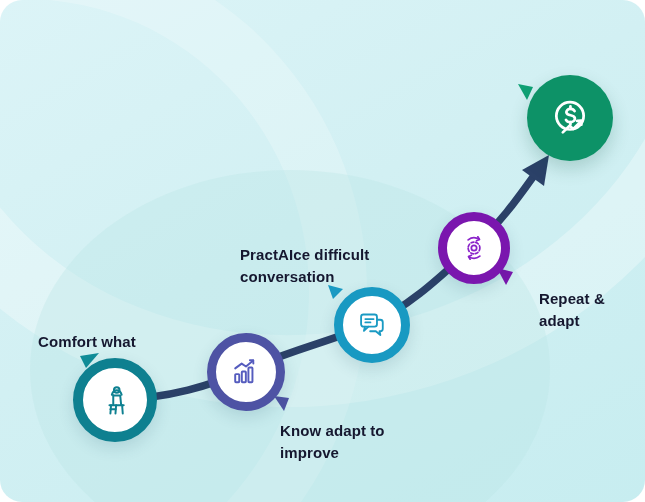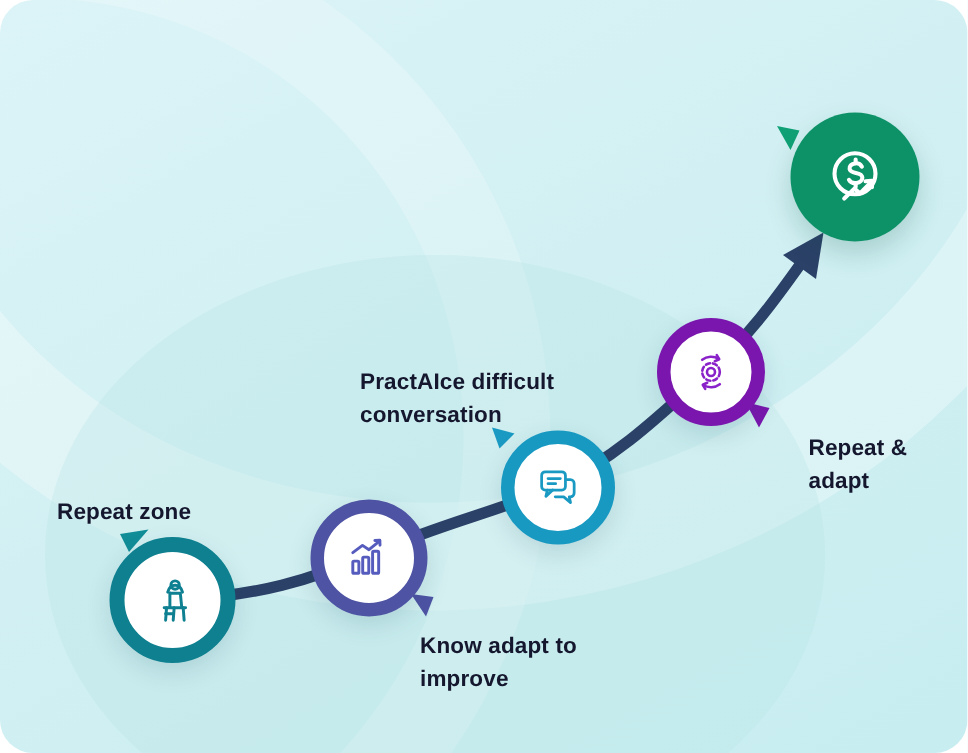--- a/index.html
+++ b/index.html
@@ -99,18 +99,18 @@
   <div class="node node-5 node-solid" style="background: rgb(13, 146, 103); color: rgb(255, 255, 255);">
     <svg width="46" height="46" viewBox="0 0 32 32" fill="none" stroke="currentColor" stroke-width="1.9" stroke-linecap="round" stroke-linejoin="round">
       <circle cx="16" cy="14.5" r="9.5"></circle>
       <path d="M19.2 11.2c-.6-1.1-1.9-1.7-3.3-1.5-1.5.2-2.6 1.3-2.4 2.5.2 1.2 1.4 1.6 2.9 1.9 1.6.3 2.9.8 3 2.1.1 1.3-1.1 2.4-2.7 2.6-1.5.2-2.9-.4-3.5-1.5"></path>
       <path d="M16.3 7.9v1.7M16.3 18.9v1.7"></path>
       <path d="M11 26l4.7-4.6 2.6 2.2 5.4-5.4"></path>
       <path d="M20.9 18l2.8-.2.2 2.9"></path>
     </svg>
   </div>
 
-  <div class="lbl lbl-comfort">Repeat zone</div>
+  <div class="lbl lbl-comfort">Comfort what</div>
   <div class="lbl lbl-know">Know adapt to improve</div>
   <div class="lbl lbl-practice">PractAIce difficult conversation</div>
   <div class="lbl lbl-repeat">Repeat &amp; adapt</div>
 
 </div>
 
 </body></html>

